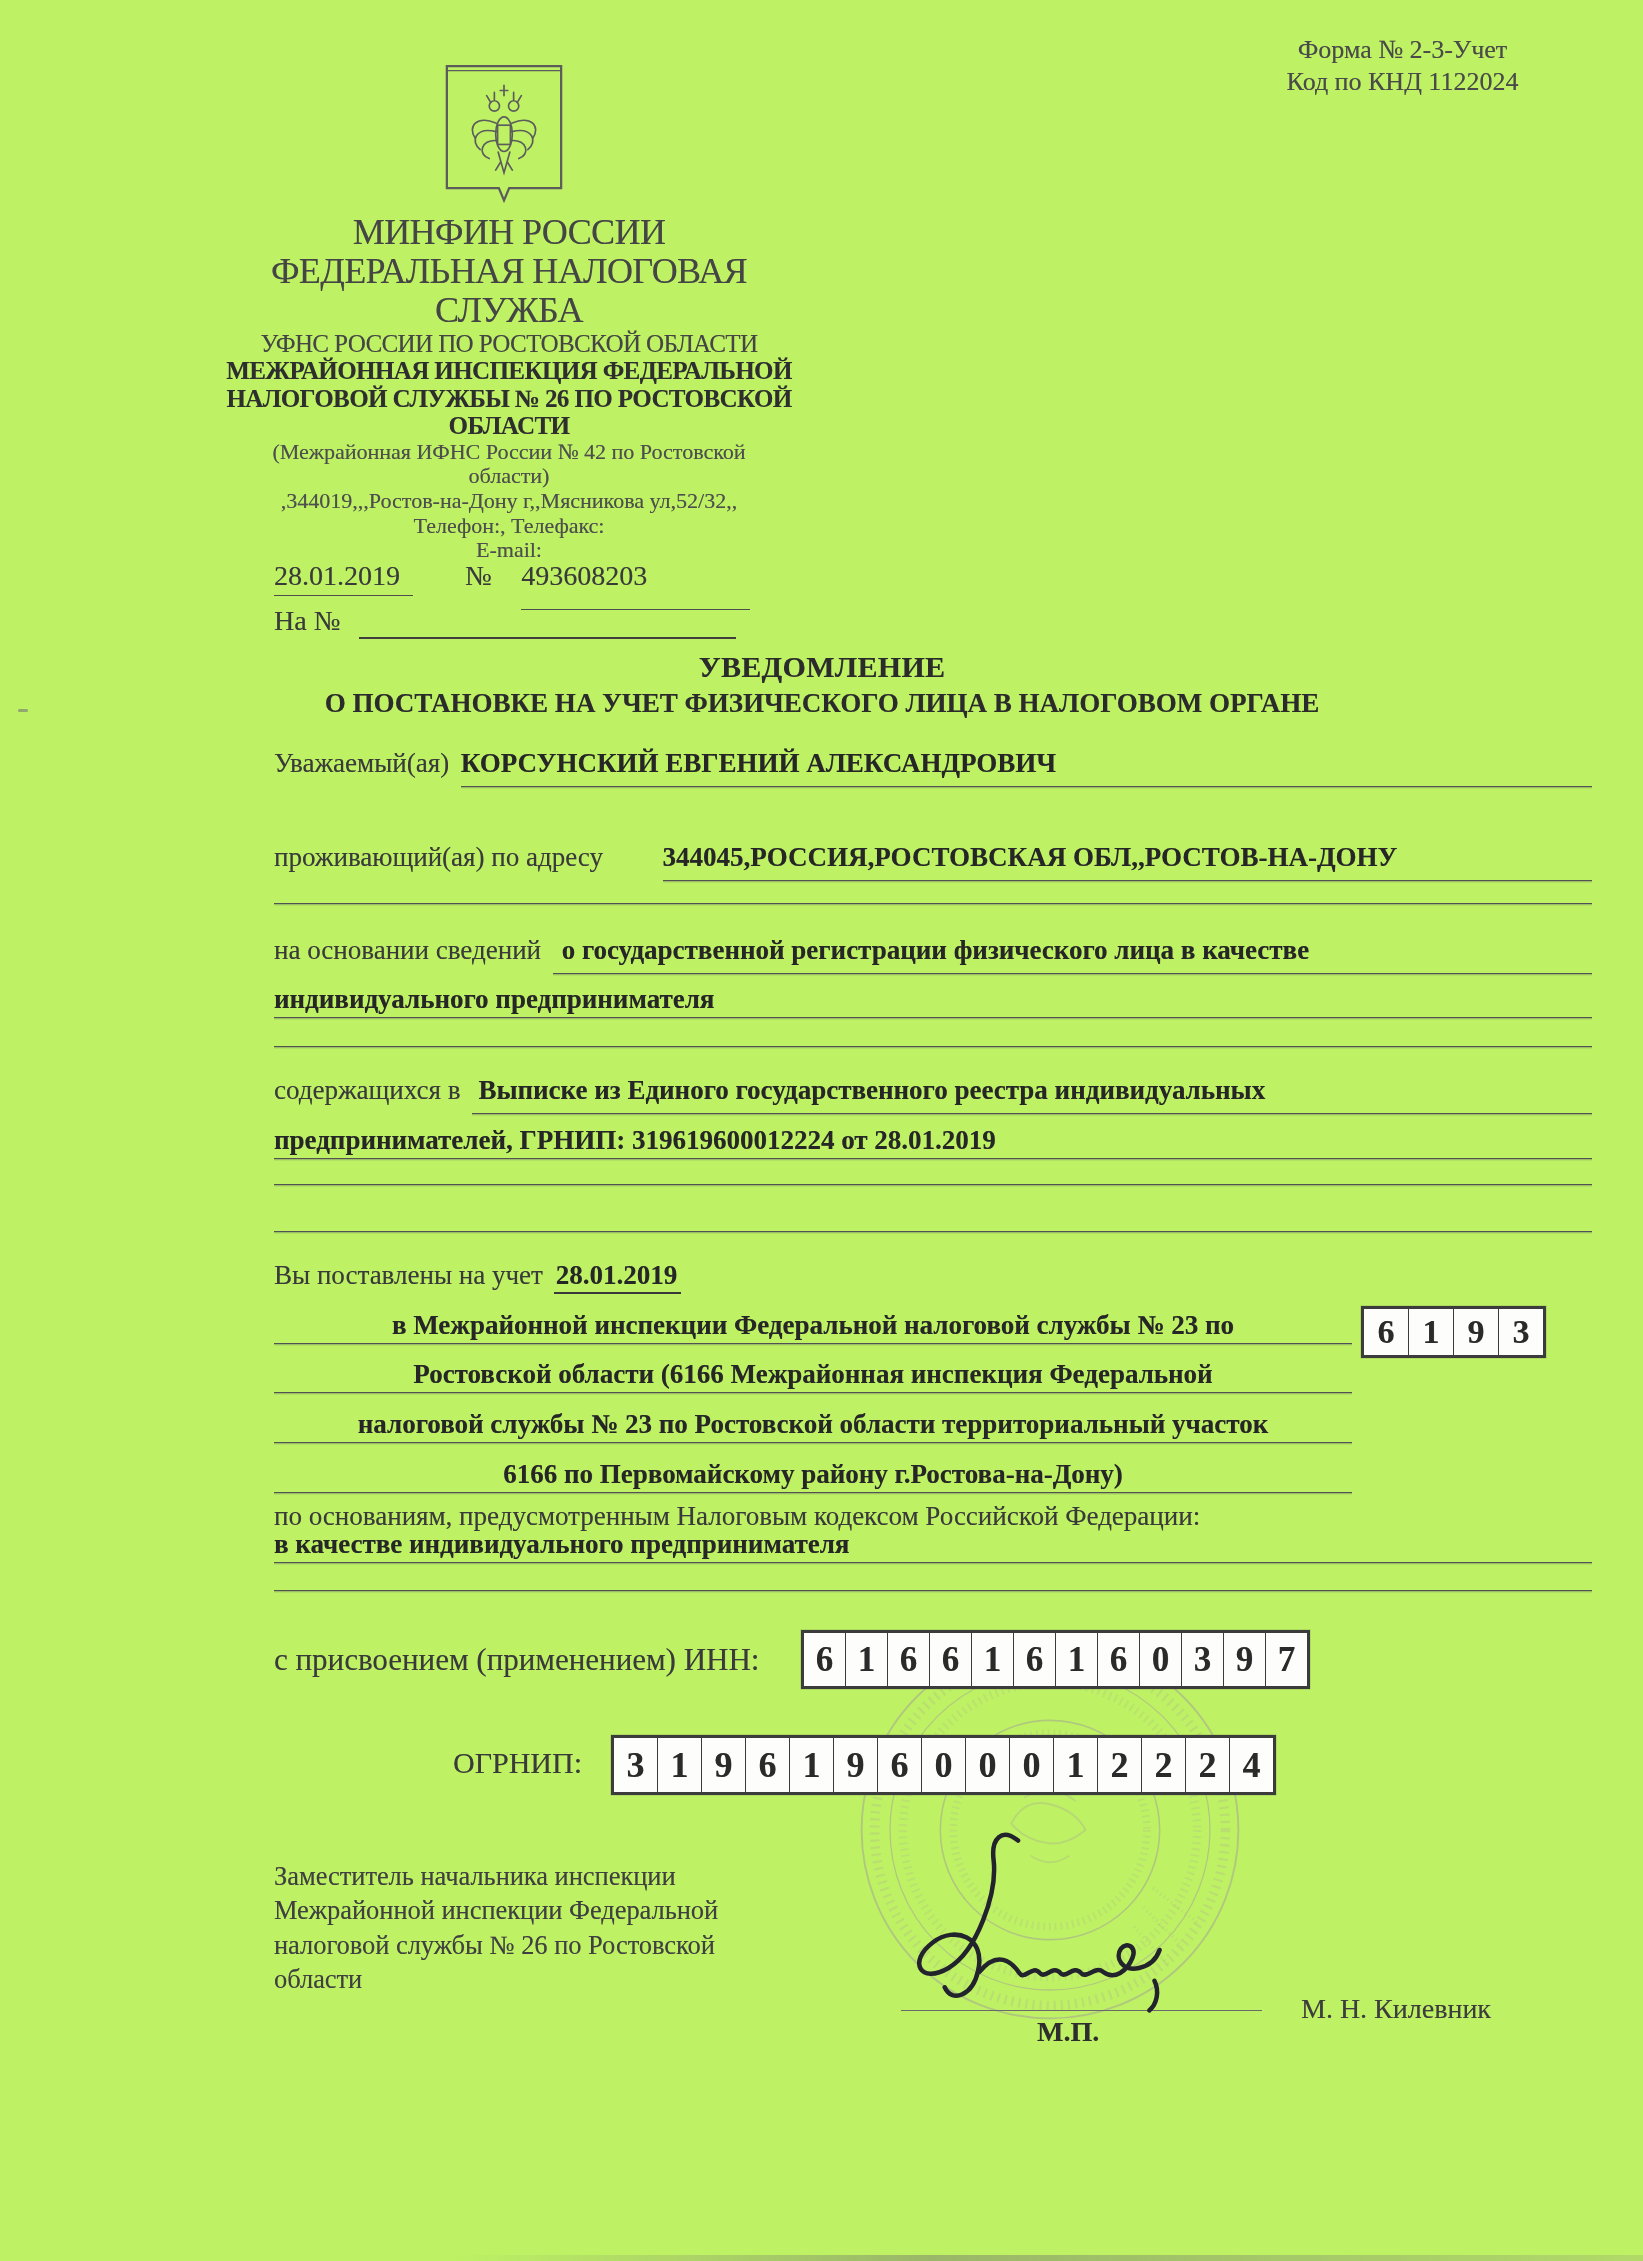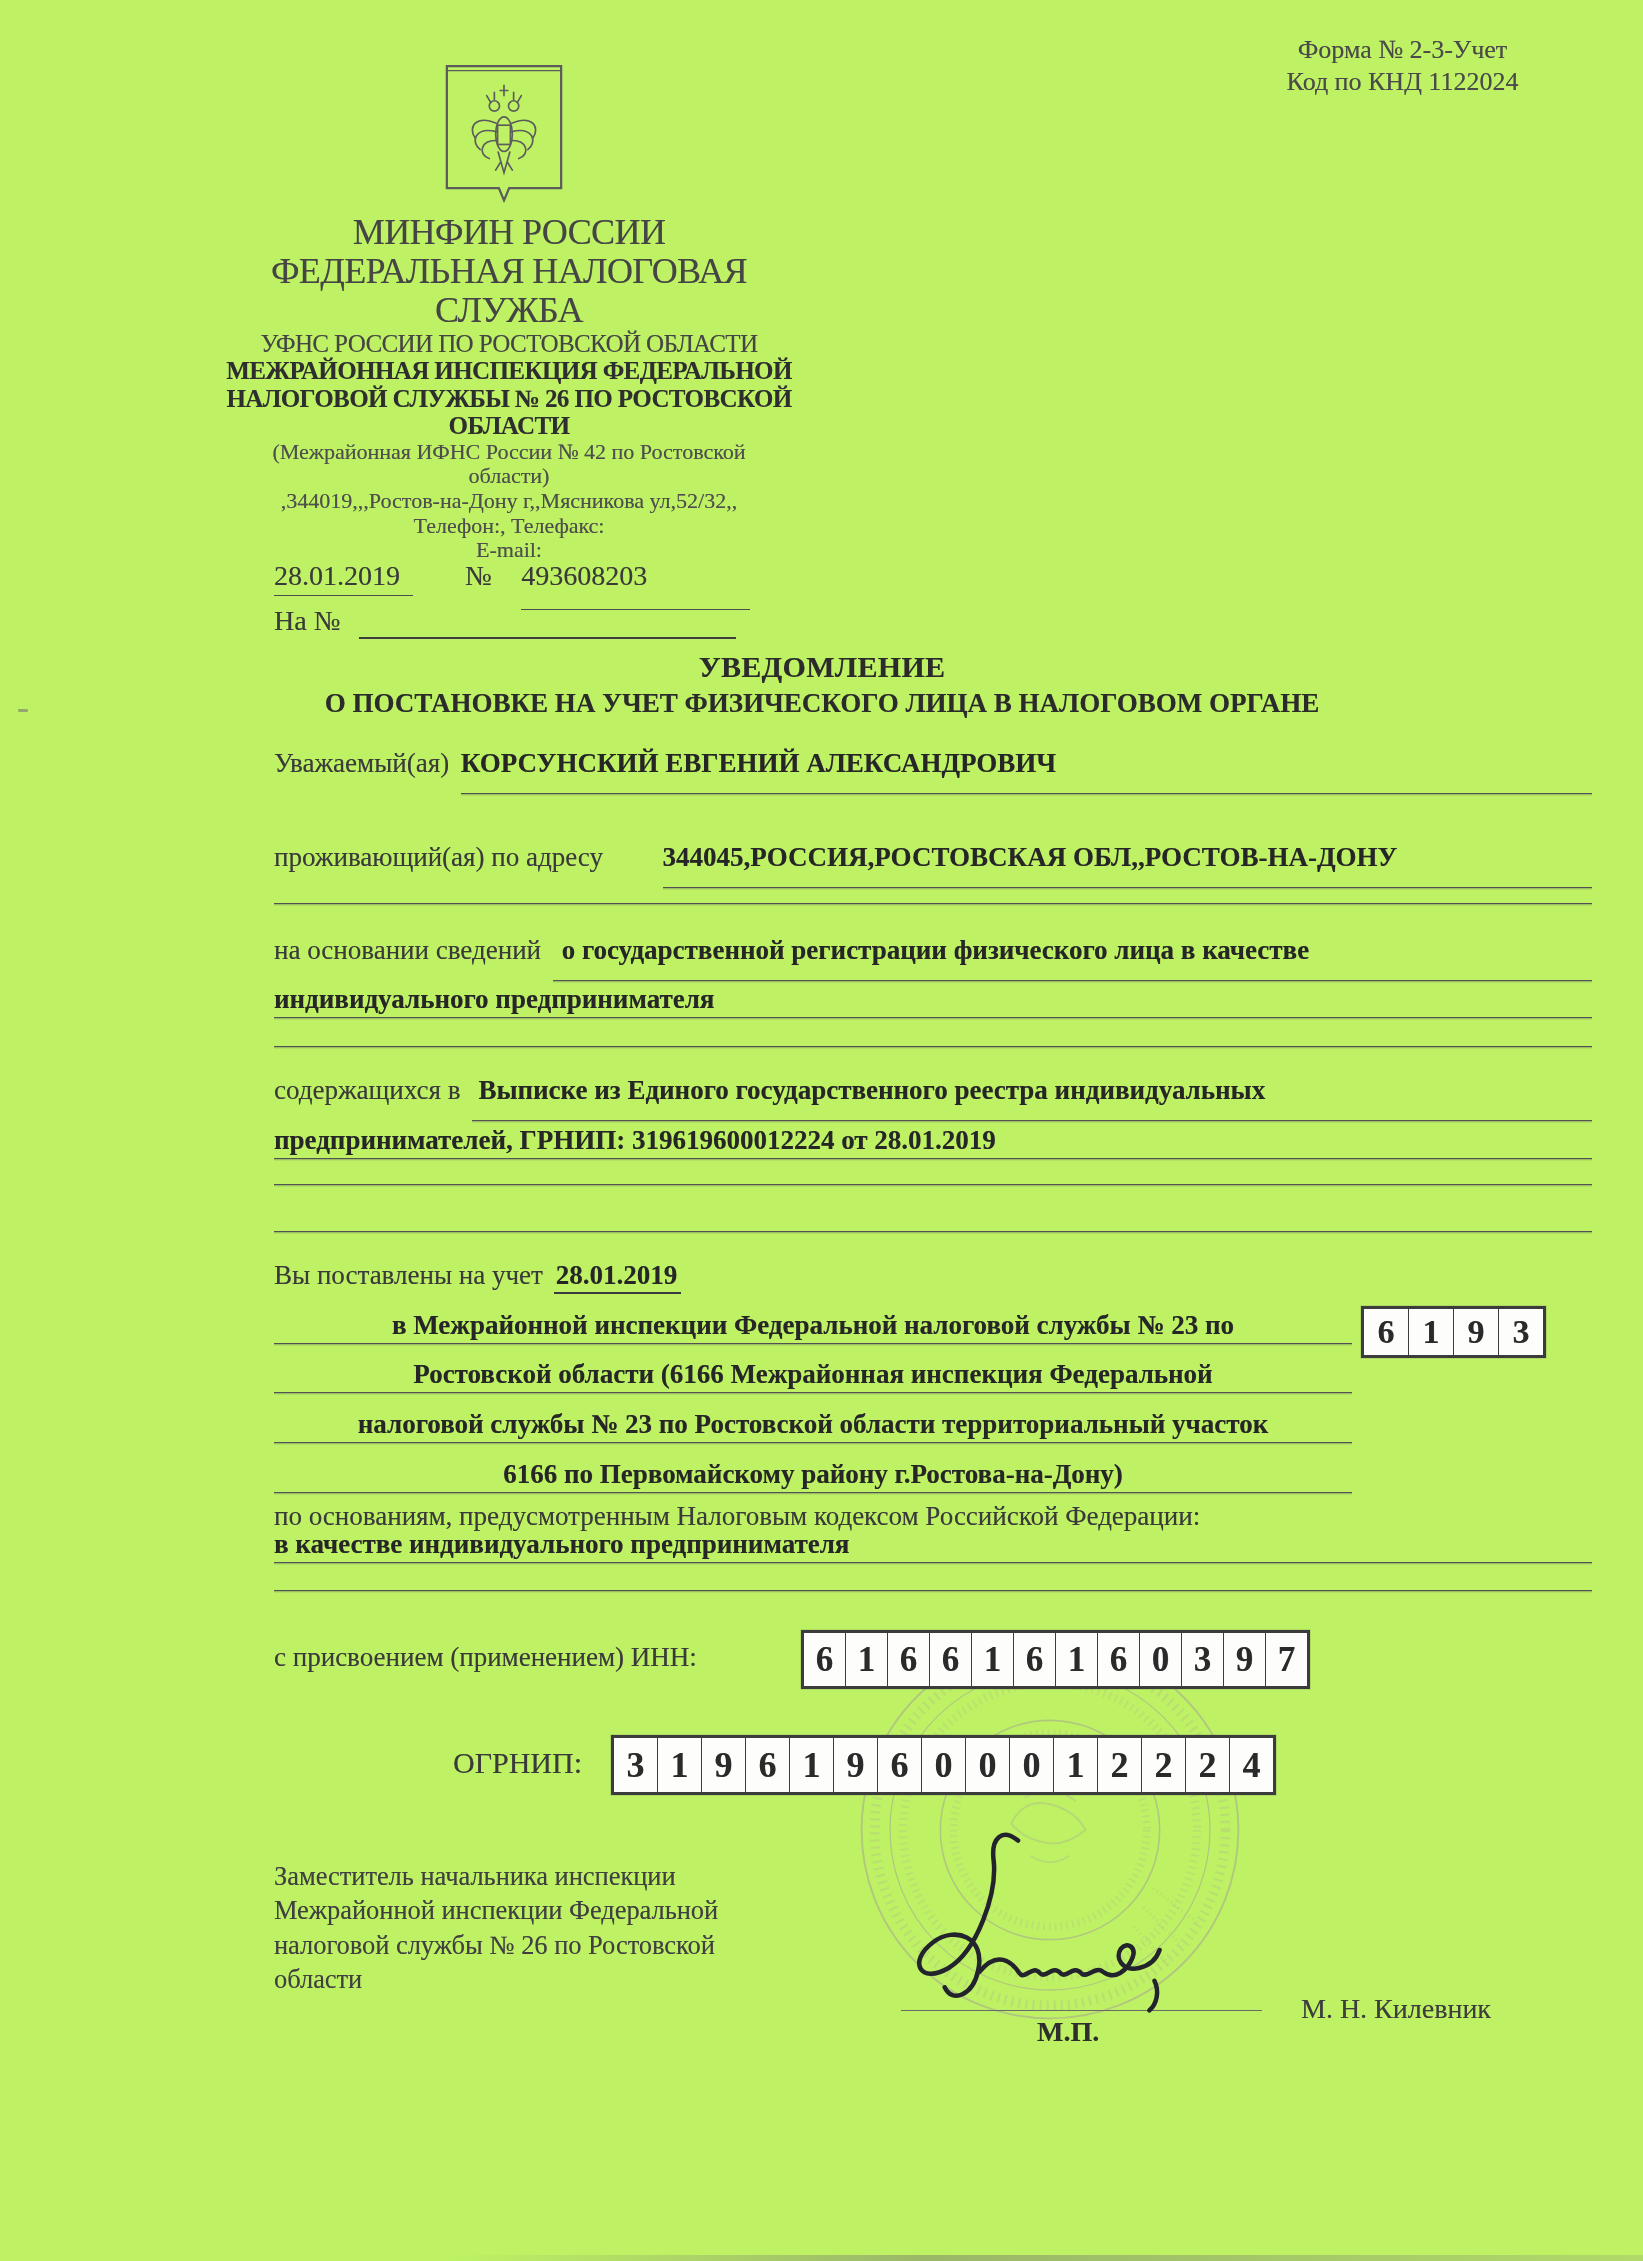--- a/index.html
+++ b/index.html
@@ -32,31 +32,31 @@
   .ref-no-sign{display:inline-block;margin-left:45px;}
   .ref-num{display:inline-block;min-width:229px;border-bottom:1.9px double #4d4d4d;padding-bottom:17px;margin-left:22.6px;}
   .ref-row2{left:274px;top:605px;width:774px;font-size:28px;}
   .ref-na-line{display:inline-block;width:377px;border-bottom:2.6px double #3f3f3f;margin-left:11.6px;}
   
   .title1{top:650px;left:0;width:1644px;text-align:center;font-size:30px;font-weight:700;color:#2b2b2b;letter-spacing:0.3px;}
   .title2{top:688px;left:0;width:1644px;text-align:center;font-size:27px;font-weight:700;color:#2b2b2b;}
   
   .row{left:274px;width:1318px;font-size:27px;display:flex;align-items:baseline;}
   .row .label{white-space:nowrap;padding-right:11.6px;}
-  .row .value{flex:1;font-weight:700;color:#262626;padding-bottom:14px;}
+  .row .value{flex:1;font-weight:700;color:#262626;padding-bottom:7px;}
   .fullline{left:274px;width:1318px;font-size:27px;font-weight:700;color:#262626;padding-bottom:1.9px;}
   .emptyline{left:274px;width:1318px;height:26px;}
   .shortline{width:1078px !important;text-align:center;}
   
   .boxrow{display:flex;background:#fdfdfc;border:3.2px solid #3c3c3c;box-shadow:0 0 0 0.6px rgba(80,80,80,.25);}
   .boxrow .cell{display:flex;align-items:center;justify-content:center;border-right:1.9px solid #3c3c3c;font-weight:700;color:#2a2a2a;font-family:"Liberation Serif",serif;}
   .boxrow .cell:last-child{border-right:none;}
   .code4{top:1306px;left:1361px;}
   .code4 .cell{width:44px;height:46px;font-size:34px;}
-  .inn-label{top:1642px;left:274px;font-size:27px;}
+  .inn-label{top:1642px;left:274px;font-size:31px;}
   .inn-boxes{top:1630px;left:801px;}
   .inn-boxes .cell{width:41px;height:53px;font-size:35px;}
   .ogrnip-label{top:1746px;left:453px;font-size:30px;}
   .ogrnip-boxes{top:1735px;left:611px;}
   .ogrnip-boxes .cell{width:43px;height:54px;font-size:36px;}
   
   .sig-title{top:1859px;left:274px;width:567px;font-size:26.4px;line-height:1.3;color:#404040;}
   .sig-line{top:1985px;left:901px;width:361px;height:24.5px;border-bottom:1.3px solid #6a6a6a;}
   .mp{top:2016px;left:1037px;font-size:28px;font-weight:700;color:#2e2e2e;}
   .sig-name{top:1993px;left:1301px;font-size:28px;color:#3d3d3d;}

